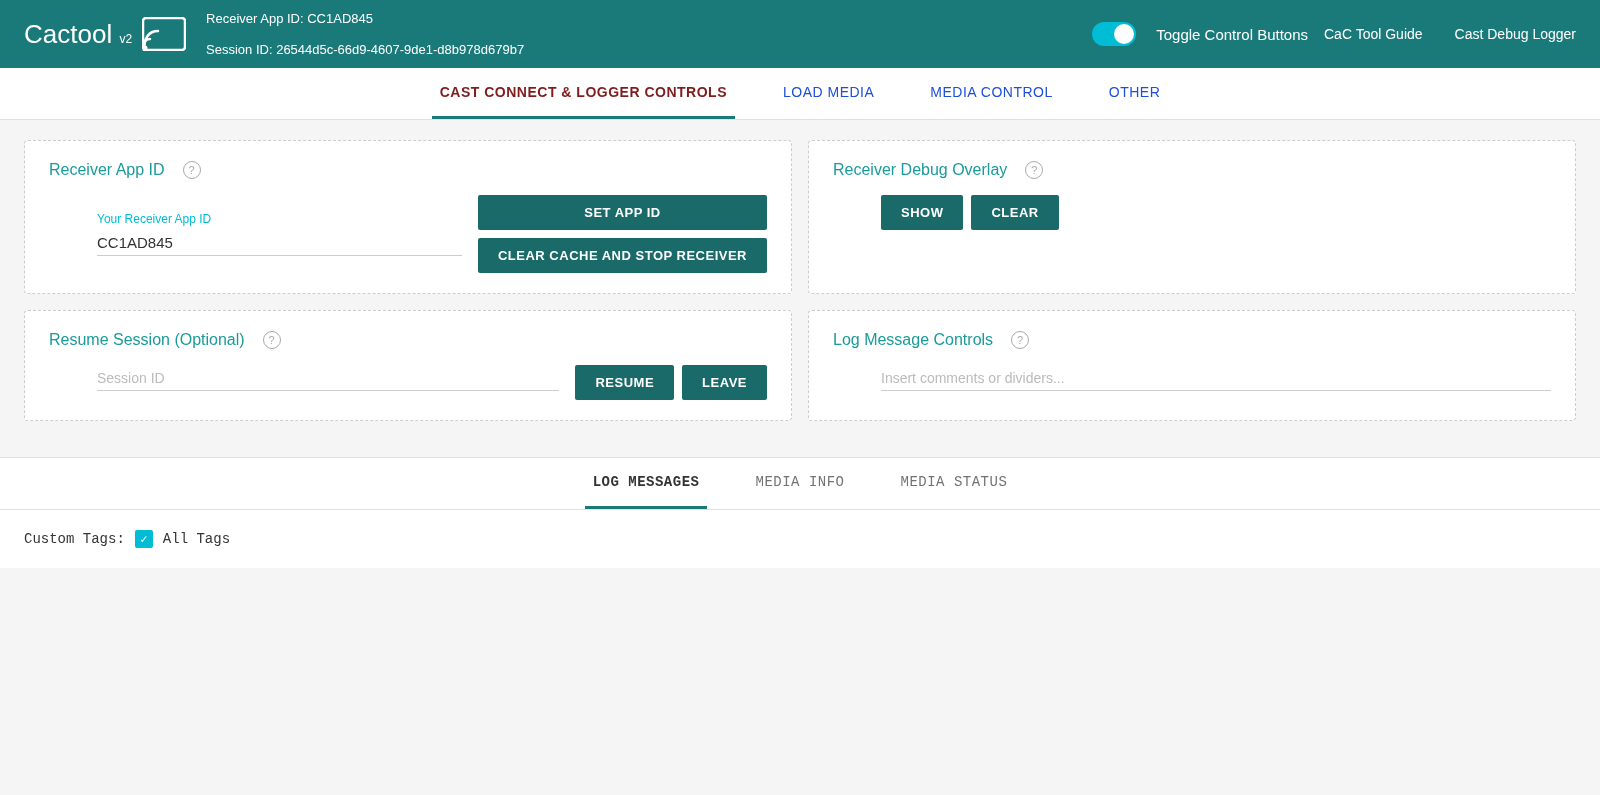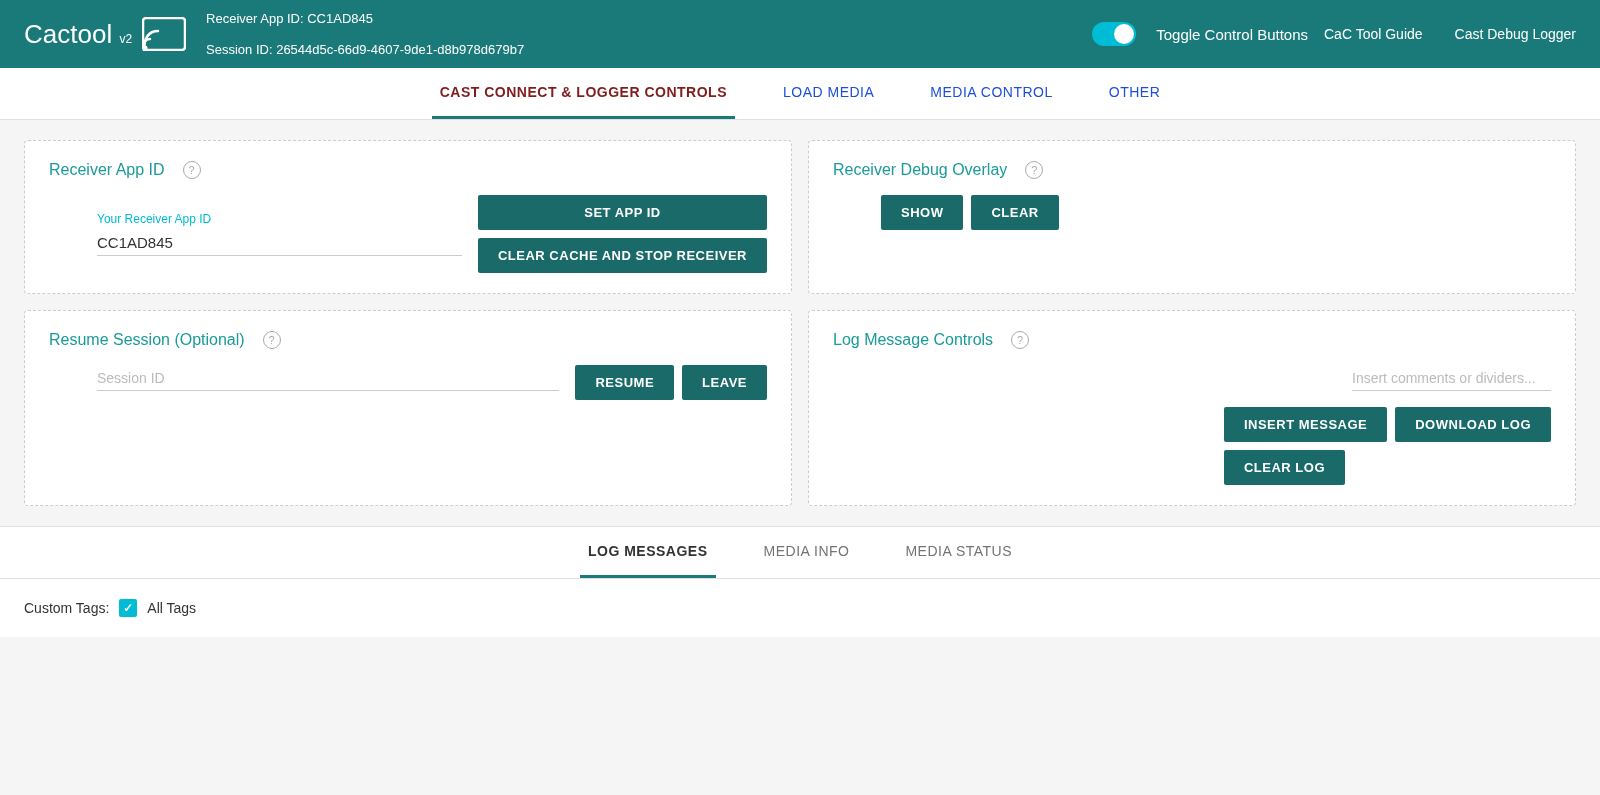--- a/index.html
+++ b/index.html
@@ -190,37 +190,38 @@
       white-space: nowrap;
     }
 
     
     .receiver-card .card-body {
       align-items: center;
     }
 
     
     .log-card .card-body {
-      flex-direction: column;
-      align-items: flex-end;
+      flex-direction: row;
+      align-items: flex-start;
     }
     .log-input-group {
       flex: 1;
     }
     .log-btn-group {
       display: flex;
       flex-direction: column;
       gap: 8px;
     }
 
     
     .bottom-section {
       background: white;
-      margin-top: 0;
+      margin-top: 16px;
       border-top: 1px solid #e0e0e0;
+      font-family: Liberation Mono, monospace;
     }
     .bottom-tabs {
       display: flex;
       justify-content: center;
       gap: 40px;
       padding: 0 24px;
       border-bottom: 1px solid #e0e0e0;
     }
     .bottom-tab-item {
       padding: 16px 8px;
@@ -362,29 +363,20 @@
 
     <div class="card log-card">
       <div class="card-title">
         <span>Log Message Controls</span>
         <span class="help-icon">?</span>
       </div>
       <div class="card-body">
         <div class="log-input-group">
           <input class="text-input" type="text" placeholder="Insert comments or dividers..." style="">
         </div>
-        <div class="log-btn-group">
-          <div class="btn-group-row">
-            <button class="btn-primary">INSERT MESSAGE</button>
-            <button class="btn-primary">DOWNLOAD LOG</button>
-          </div>
-          <div class="btn-group-row">
-            <button class="btn-primary">CLEAR LOG</button>
-          </div>
-        </div>
       </div>
     </div>
 
   </div>
 </div>
 
 <div class="bottom-section">
   <div class="bottom-tabs">
     <div class="bottom-tab-item active">LOG MESSAGES</div>
     <div class="bottom-tab-item">MEDIA INFO</div>

